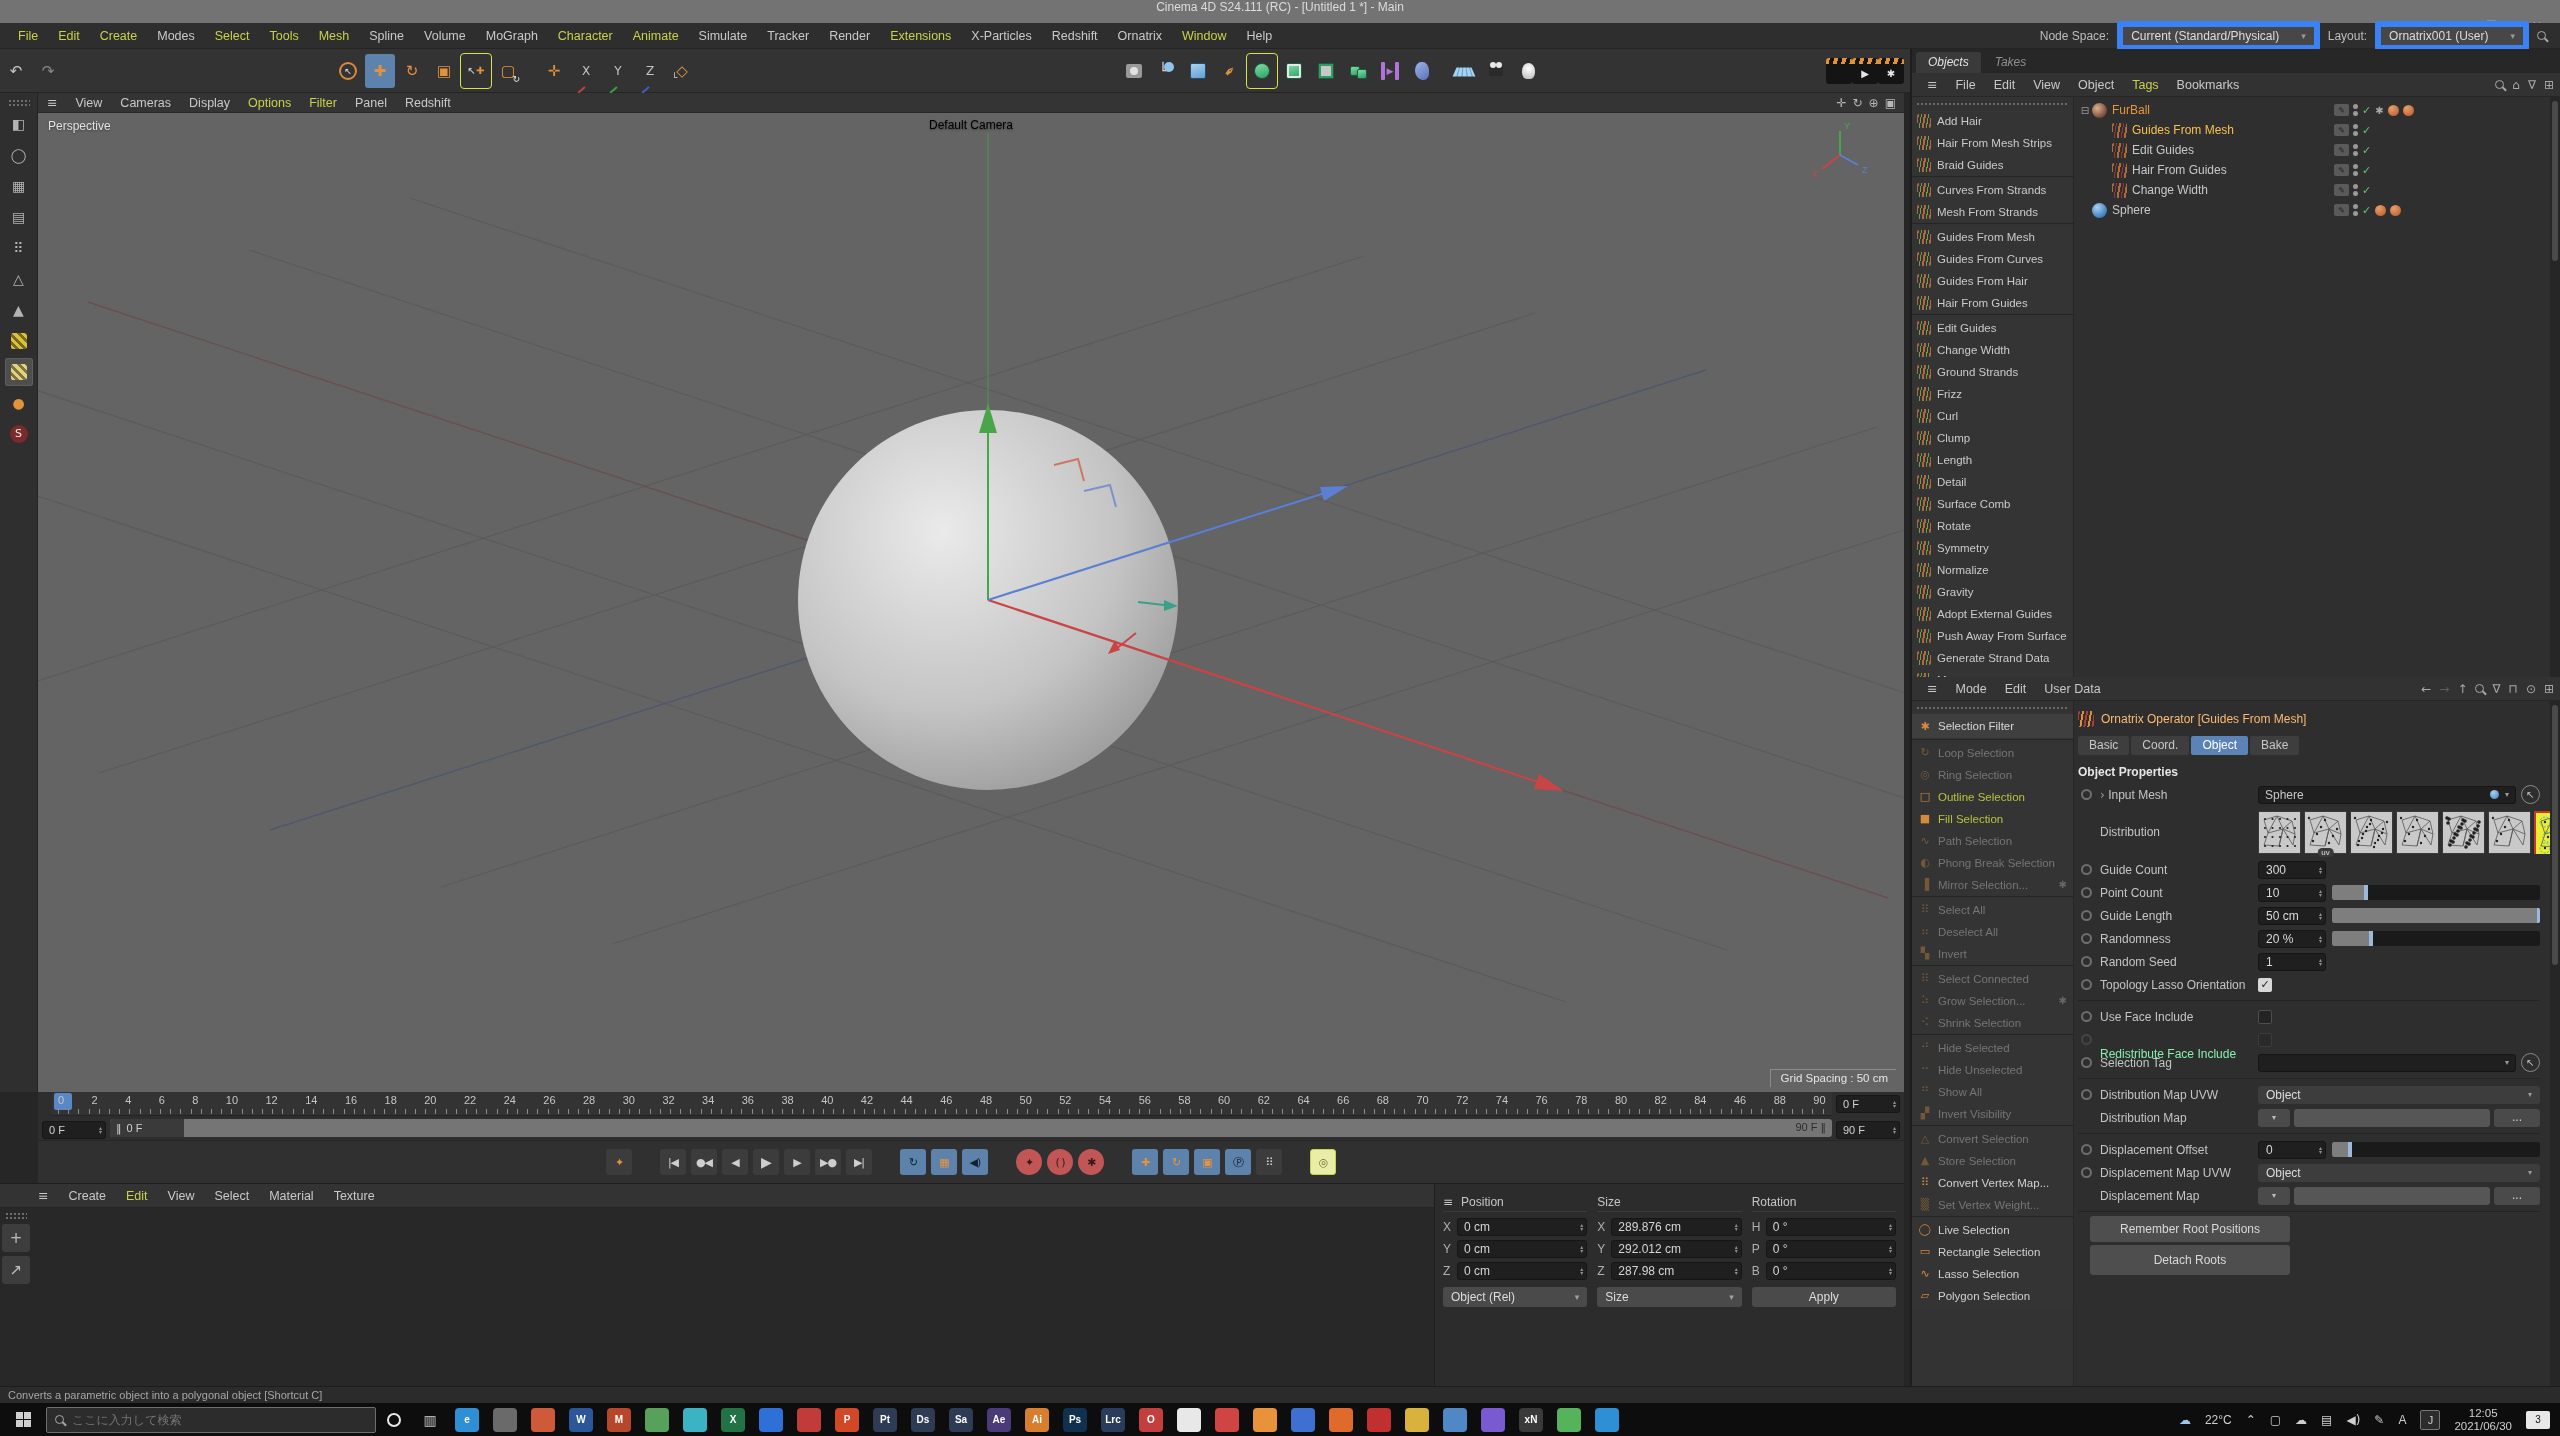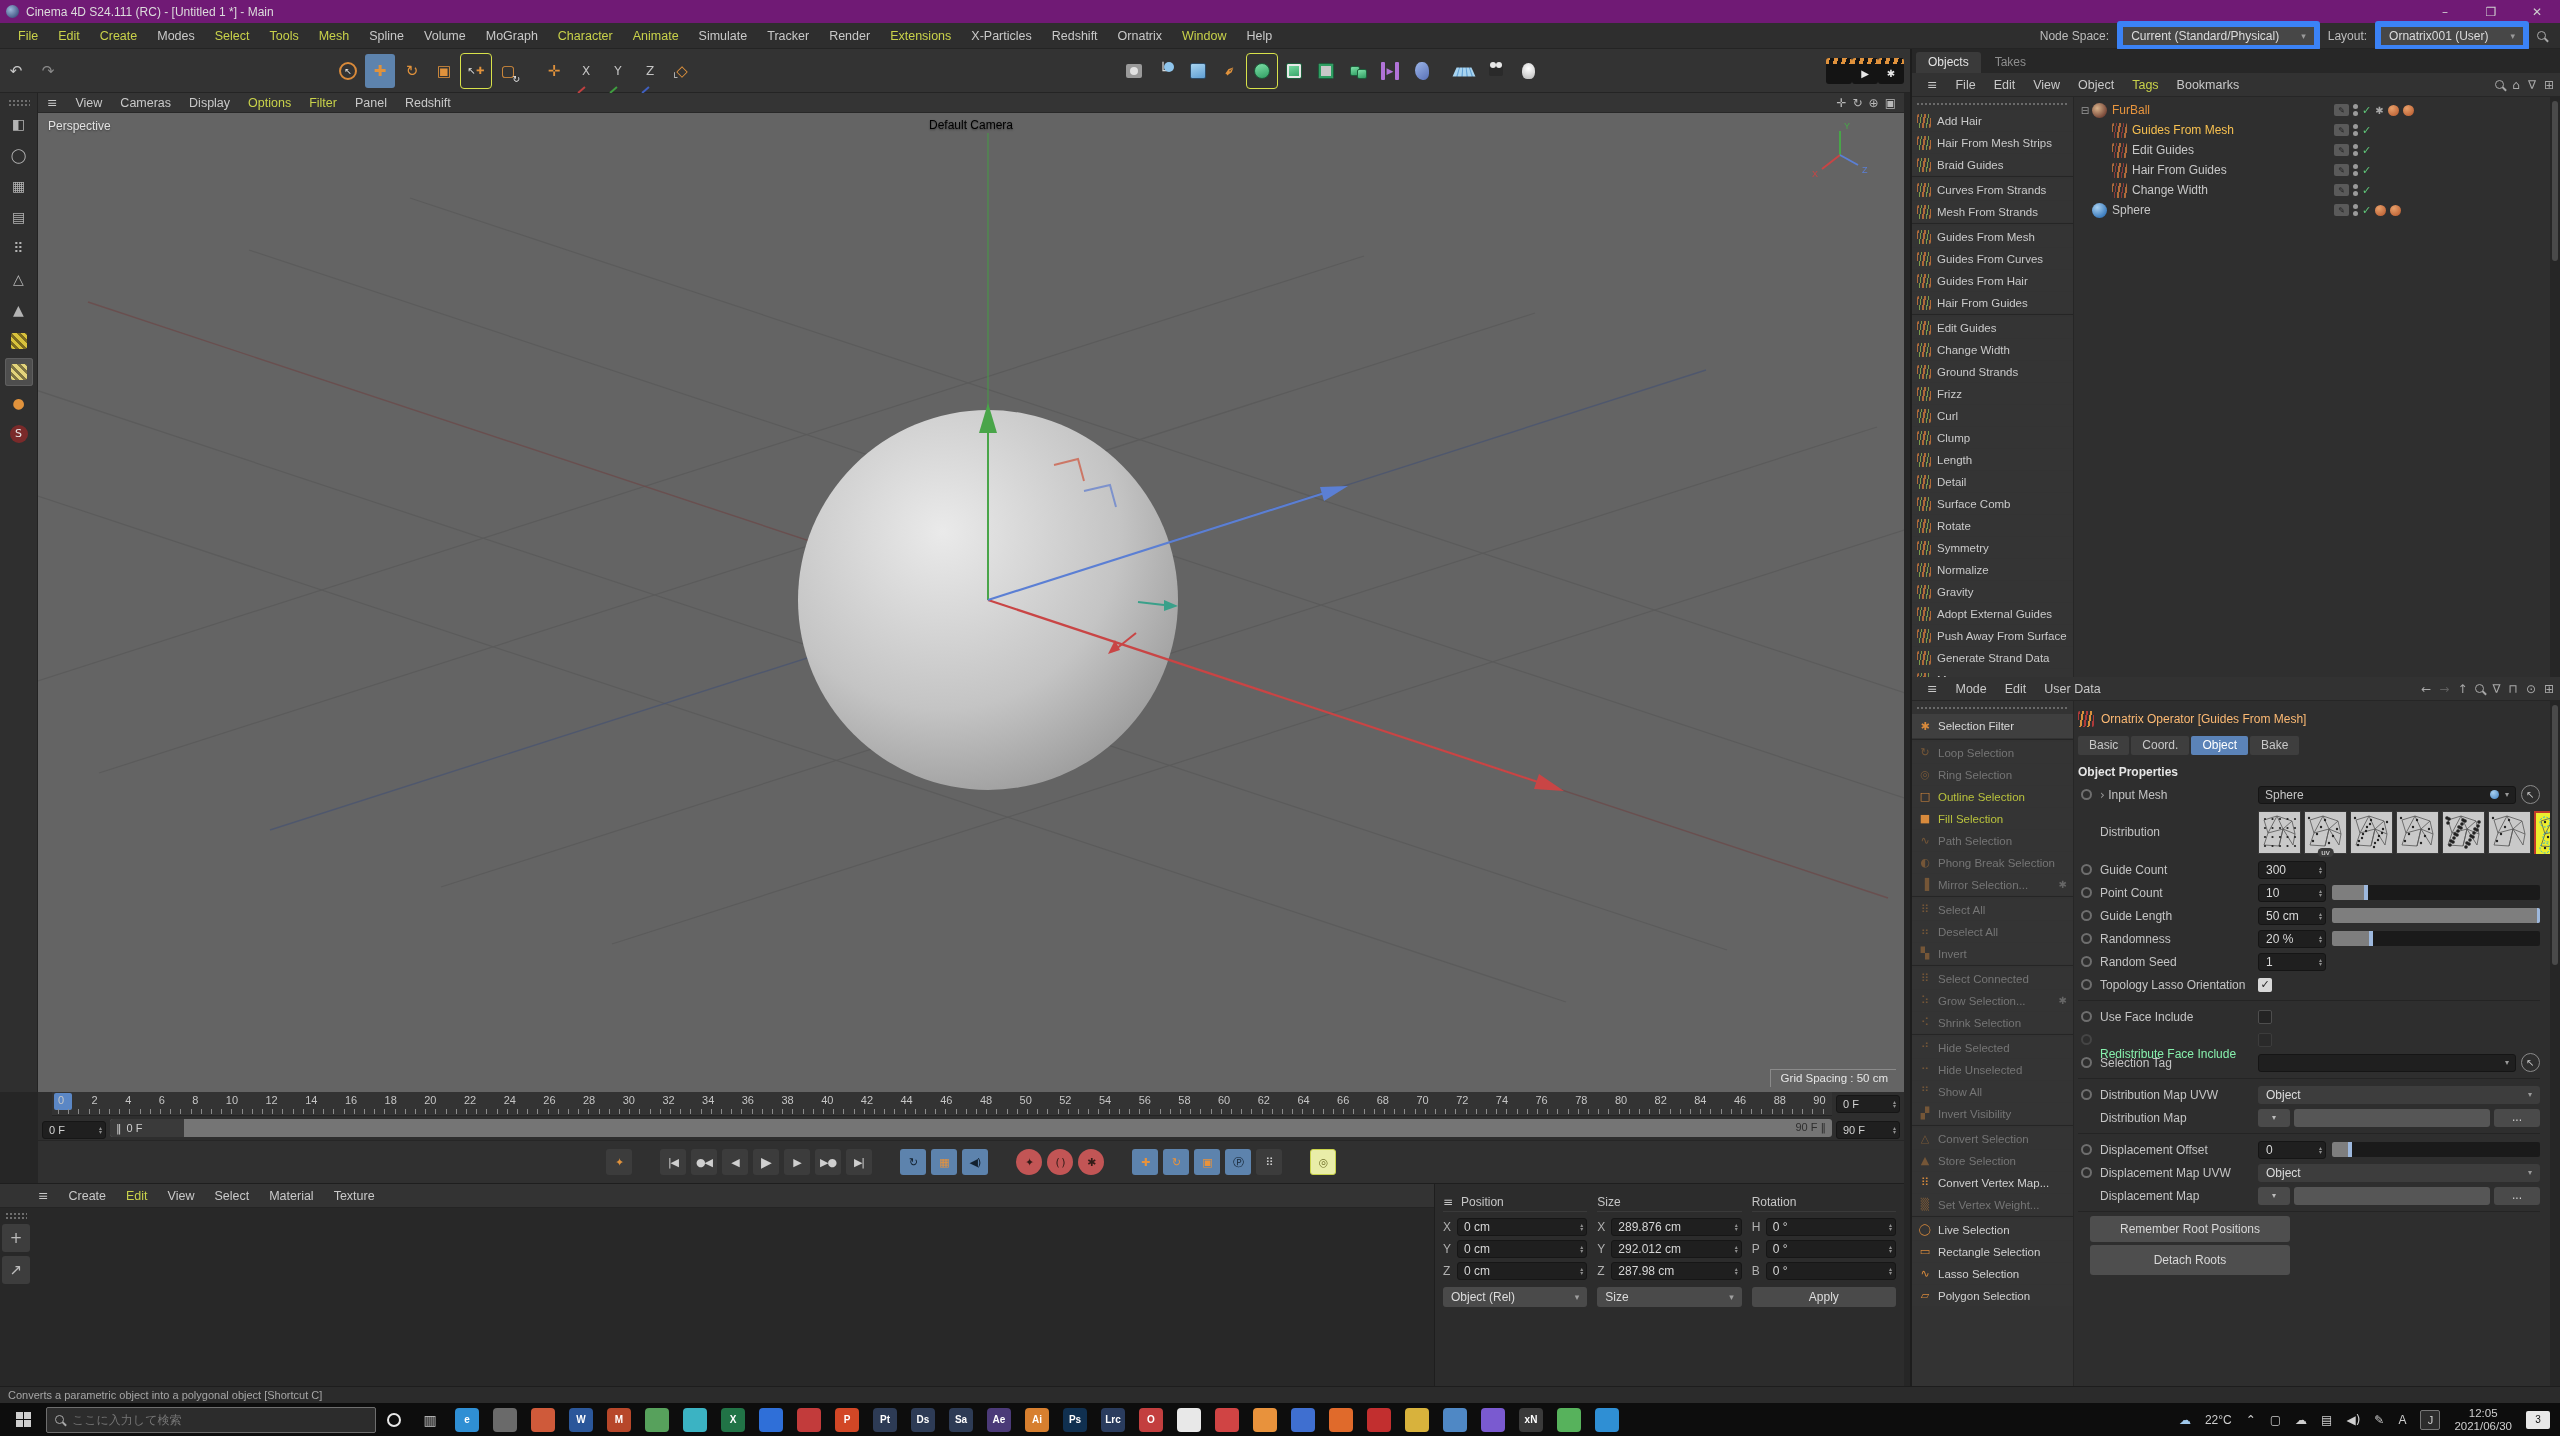--- a/index.html
+++ b/index.html
@@ -2,21 +2,21 @@
 <html><head>
 <meta charset="utf-8">
 <style>
   * { box-sizing: border-box; margin: 0; padding: 0; }
   html,body { width:2560px; height:1436px; overflow:hidden; background:#262626;
     font-family:"Liberation Sans","DejaVu Sans",sans-serif; cursor:default; }
   .abs { position:absolute; }
   .g { font-family:"DejaVu Sans",sans-serif; }
 
   
-  #titlebar { left:0; top:0; width:2560px; height:23px; background:#701a75; display:flex; align-items:center; color:#dcdcdc; font-size:12px; }
+  #titlebar { left:0; top:0; width:2560px; height:23px; background:#737373; display:flex; align-items:center; color:#dcdcdc; font-size:12px;flex-direction:column; }
   #app-icon { width:13px; height:13px; border-radius:50%; margin:0 7px 0 6px; background:radial-gradient(circle at 35% 35%, #9db6d8, #24386a); }
   .wbtns { margin-left:auto; display:flex; }
   .wbtn { width:46px; height:23px; display:flex; align-items:center; justify-content:center; color:#cfcfcf; font-size:12px; }
 
   
   #menubar { left:0; top:23px; width:2560px; height:26px; background:#2e2e2e; display:flex; align-items:center; border-bottom:1px solid #242424; }
   #menubar-items { display:flex; padding-left:8px; }
   .mitem { padding:0 10px; font-size:12.5px; color:#c9c9c9; }
   .mitem.accent { color:#c9d24a; }
   #topbar-right { margin-left:auto; display:flex; align-items:center; gap:8px; padding-right:14px; font-size:12px; color:#bdbdbd; }
@@ -90,21 +90,21 @@
   .cg-head { display:flex; align-items:center; gap:8px; height:20px; margin-bottom:4px; border-bottom:1px solid #3a3a3a; }
   .crow { display:flex; align-items:center; height:22px; gap:4px; }
   .crow .ax { width:10px; color:#b0b0b0; }
   .cfield { flex:1; height:18px; background:#1f1f1f; border:1px solid #161616; border-radius:3px; display:flex; align-items:center; padding-left:6px; color:#d6d6d6; }
   .cfoot { margin-top:5px; height:20px; background:#4a4a4a; border-radius:3px; display:flex; align-items:center; padding:0 8px; color:#dcdcdc; }
   .cfoot.btn { justify-content:center; }
   .cfoot .car { margin-left:auto; font-size:9px; color:#a0a0a0; }
 
   
   #rightpanel { left:1910px; top:49px; width:650px; height:1337px; background:#2e2e2e; border-left:2px solid #1d1d1d; display:flex; flex-direction:column; }
-  .tabs-row { height:24px; background:#272727; display:flex; align-items:flex-end; padding-left:4px; gap:2px; }
+  .tabs-row { height:24px; background:#272727; display:flex; align-items:flex-end; padding-left:4px; gap:2px;font-style:italic; }
   .tab { padding:3px 12px 4px 12px; font-size:12px; color:#8e8e8e; }
   .tab.active { background:#3a3a3a; color:#e2e2e2; border-radius:3px 3px 0 0; }
   .panel-menu { height:24px; background:#323232; border-bottom:1px solid #262626; display:flex; align-items:center; font-size:12px; color:#c4c4c4; padding:0 6px; }
   .panel-menu .mitem { padding:0 9px; }
   .pm-icons { margin-left:auto; display:flex; gap:8px; align-items:center; color:#a8a8a8; font-size:12px; }
   .pm-icons .dim { color:#5f5f5f; }
   #om-body { height:580px; display:flex; }
   #attr-body { flex:1; display:flex; }
 
   

